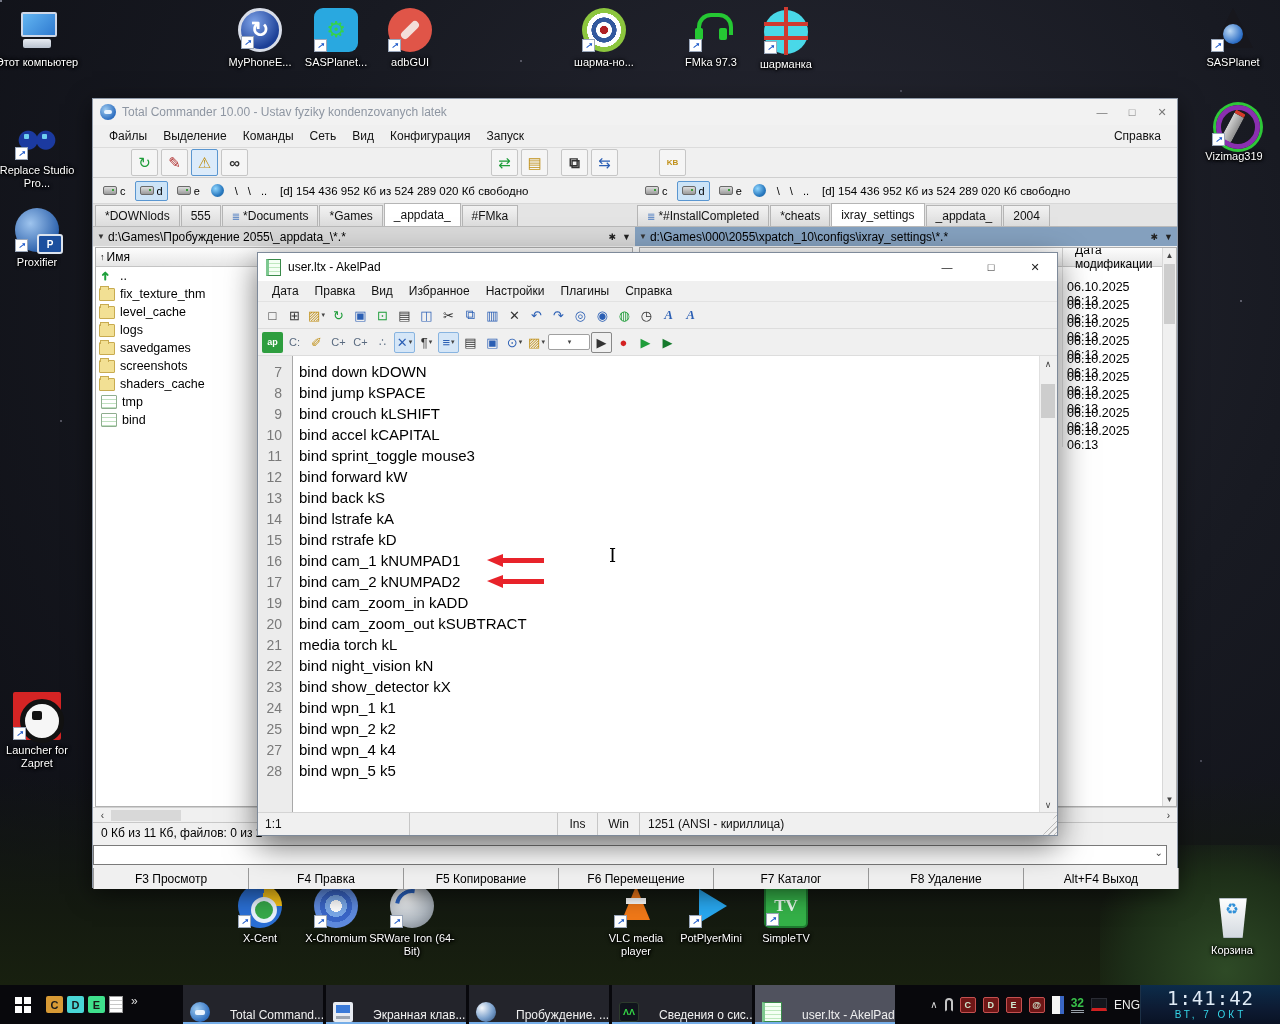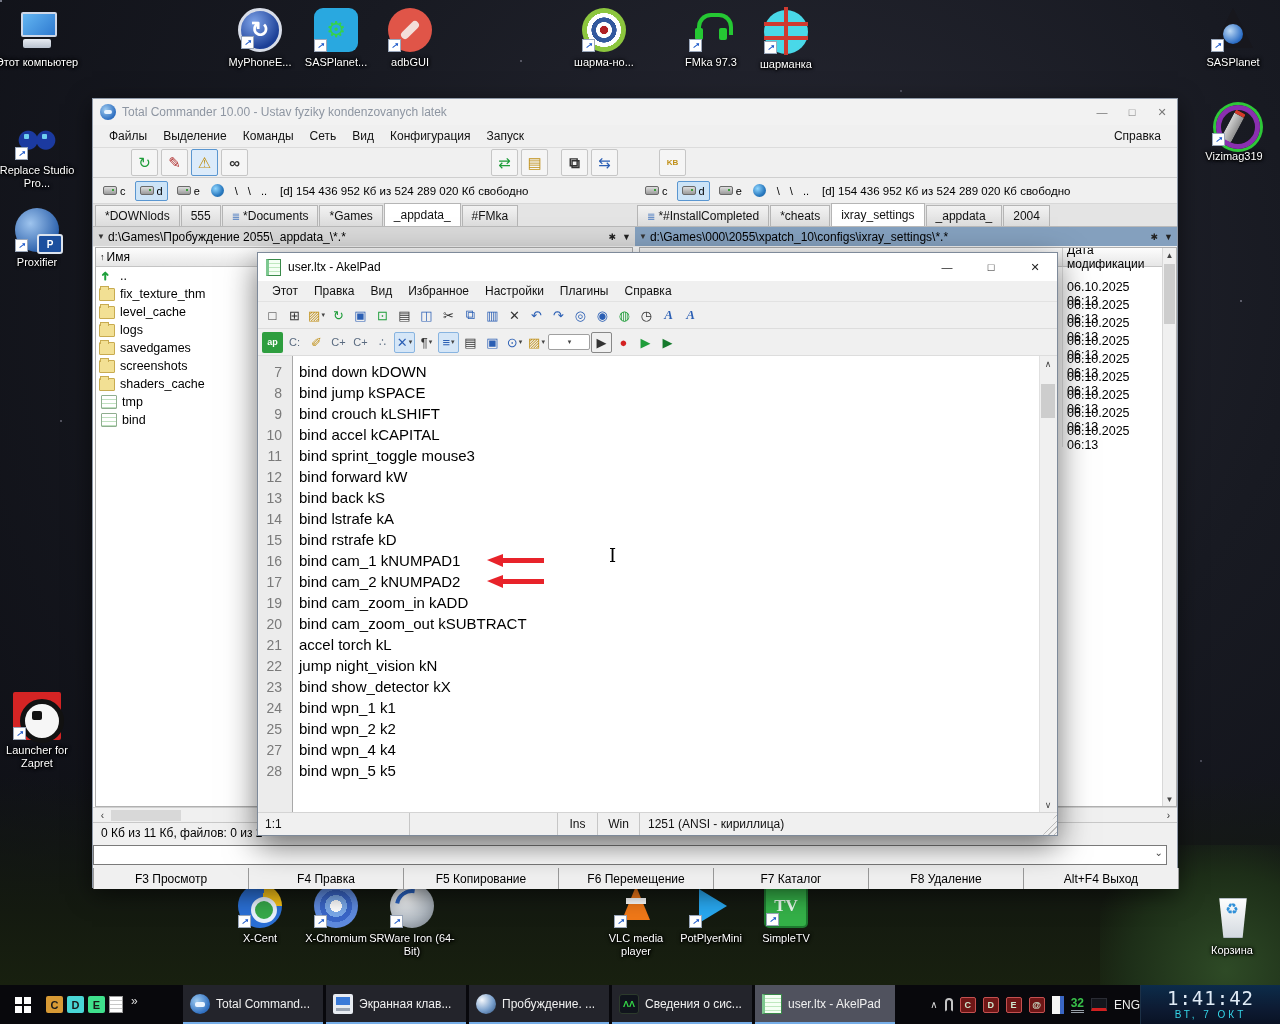--- a/index.html
+++ b/index.html
@@ -108,21 +108,21 @@
 .panel.left{left:2px;width:538px}
 .panel.right{left:546px;width:538px}
 .phead{height:19px;background:linear-gradient(#fdfdfd,#e6e6e6);border-bottom:1px solid #c4c4c4;display:flex;align-items:center;font-size:12px;color:#000;padding-left:4px}
 .sort{font-size:9px;margin-right:2px}
 .fileRow{height:18px;display:flex;align-items:center;gap:5px;padding-left:3px;font-size:12.5px;color:#000}
 .fi{width:16px;height:13px;position:relative;flex:0 0 16px}
 .fi.folder{background:#f2e094;border:1px solid #c8ab50;border-radius:1px}
 .fi.folder::before{content:"";position:absolute;left:0;top:-3px;width:7px;height:3px;background:#f2e094;border:1px solid #c8ab50;border-bottom:none}
 .fi.up::before{content:"➜";position:absolute;left:1px;top:-1px;color:#1fa03c;font-weight:bold;font-size:12px;transform:rotate(-90deg);display:block}
 .fi.file{width:12px;height:14px;margin-left:2px;background:repeating-linear-gradient(#ffffff 0 3px,#bfe0bf 3px 4px);border:1px solid #8fae8f;border-radius:1px}
-.datecol-head{position:absolute;left:422px;top:0;width:100px;height:19px;border-left:1px solid #cfcfcf;display:flex;align-items:center;padding-left:4px;font-size:12px;background:linear-gradient(#fdfdfd,#e6e6e6);border-bottom:1px solid #c4c4c4}
+.datecol-head{position:absolute;left:422px;top:0;width:100px;height:19px;border-left:1px solid #cfcfcf;display:flex;align-items:center;padding-left:12px;font-size:12px;background:linear-gradient(#fdfdfd,#e6e6e6);border-bottom:1px solid #c4c4c4}
 .dates{position:absolute;left:422px;top:19px;right:14px}
 .dateRow{height:18px;font-size:12.5px;color:#000;display:flex;align-items:center}
 .dateRow:first-child{visibility:hidden}
 .vscroll{position:absolute;right:0;top:0;bottom:0;width:14px;background:#f0f0f0;border-left:1px solid #d8d8d8}
 .vscroll .up,.vscroll .dn{position:absolute;left:0;right:0;height:14px;display:flex;align-items:center;justify-content:center;font-size:8px;color:#444}
 .vscroll .dn{bottom:0}
 .vscroll .thumb{position:absolute;left:1px;right:1px;top:50px;height:48px;background:#cdcdcd}
 
 .tc-hscroll{position:absolute;top:708px;left:0;width:1084px;height:15px;background:#f0f0f0;border-top:1px solid #d0d0d0}
 .harrow{position:absolute;top:0;width:15px;height:14px;display:flex;align-items:center;justify-content:center;font-size:10px;color:#333}
@@ -176,21 +176,21 @@
 
 .taskbar{position:absolute;left:0;bottom:0;width:1280px;height:39px;background:#08080c;z-index:100;display:flex;align-items:center}
 .start{width:46px;height:39px;display:flex;align-items:center;justify-content:center}
 .winlogo{width:16px;height:16px;display:grid;grid-template-columns:7px 7px;grid-template-rows:7px 7px;gap:2px}
 .winlogo i{background:#fdfdfd}
 .qtile{width:17px;height:17px;margin-right:4px;display:flex;align-items:center;justify-content:center;font-size:11px;font-weight:bold;color:#1a1a1a;border-radius:2px}
 .qC{background:#d89a35}.qD{background:#49d6d6}.qE{background:#3fe08c}
 .qdoc{width:14px;height:17px;background:repeating-linear-gradient(#fff 0 3px,#c8c8c8 3px 4px);border:1px solid #999;margin-right:6px}
 .qmore{color:#ddd;font-size:12px;margin:0 6px 8px 2px}
 .tasks{position:absolute;left:183px;top:0;height:39px;display:flex;gap:3px}
-.task{width:140px;height:39px;background:#23242b;border-bottom:2px solid #76aee8;display:flex;align-items:center;gap:6px;padding:0 7px;color:#f0f0f0;font-size:12px;white-space:nowrap;overflow:hidden}
+.task{width:140px;height:39px;background:#23242b;border-bottom:2px solid #76aee8;display:flex;align-items:flex-end;gap:20px;padding:0 7px;color:#f0f0f0;font-size:12px;white-space:nowrap;overflow:hidden}
 .task.active{background:#50525e}
 .tic{width:20px;height:20px;flex:0 0 20px;position:relative;border-radius:3px}
 .tic.tc1{border-radius:50%;background:radial-gradient(circle at 35% 35%,#9ecbf0,#2f6fc0 70%)}
 .tic.tc1::before{content:"";position:absolute;left:5px;top:8px;width:10px;height:5px;background:#eaf4ff;border-radius:2px}
 .tic.probe{border-radius:50%;background:radial-gradient(circle at 30% 30%,#f5f8fc,#7aa0cc 55%,#2c4f7c)}
 .tic.kbd{background:#e8ecf2;border-radius:2px}
 .tic.kbd::before{content:"";position:absolute;left:3px;top:3px;width:14px;height:8px;background:#3a7ad8}
 .tic.kbd::after{content:"";position:absolute;left:3px;bottom:3px;width:14px;height:3px;background:#9aa4b2}
 .tic.sysinfo{background:#10141c;border:1px solid #2c3a2c}
 .tic.sysinfo::before{content:"ΛΛ";position:absolute;inset:0;display:flex;align-items:center;justify-content:center;color:#35d848;font-size:9px;font-weight:bold}
@@ -652,21 +652,21 @@
 
 <div class="akwin">
   <div class="ak-titlebar">
     <span class="ak-logo"></span>
     <span class="ak-title">user.ltx - AkelPad</span>
     <span class="akbtn">—</span>
     <span class="akbtn">□</span>
     <span class="akbtn">✕</span>
   </div>
   <div class="ak-menubar">
-  <span class="mi">Этот</span>
+  <span class="mi">Дата</span>
 
   <span class="mi">Правка</span>
 
   <span class="mi">Вид</span>
 
   <span class="mi">Избранное</span>
 
   <span class="mi">Настройки</span>
 
   <span class="mi">Плагины</span>
@@ -904,27 +904,27 @@
   </div>
 
   <div class="ed-line">
     <span class="ln">20</span>
     <span class="lt">bind cam_zoom_out kSUBTRACT</span>
 
   </div>
 
   <div class="ed-line">
     <span class="ln">21</span>
-    <span class="lt">accel torch kL</span>
+    <span class="lt">media torch kL</span>
 
   </div>
 
   <div class="ed-line">
     <span class="ln">22</span>
-    <span class="lt">jump night_vision kN</span>
+    <span class="lt">bind night_vision kN</span>
 
   </div>
 
   <div class="ed-line">
     <span class="ln">23</span>
     <span class="lt">bind show_detector kX</span>
 
   </div>
 
   <div class="ed-line">

